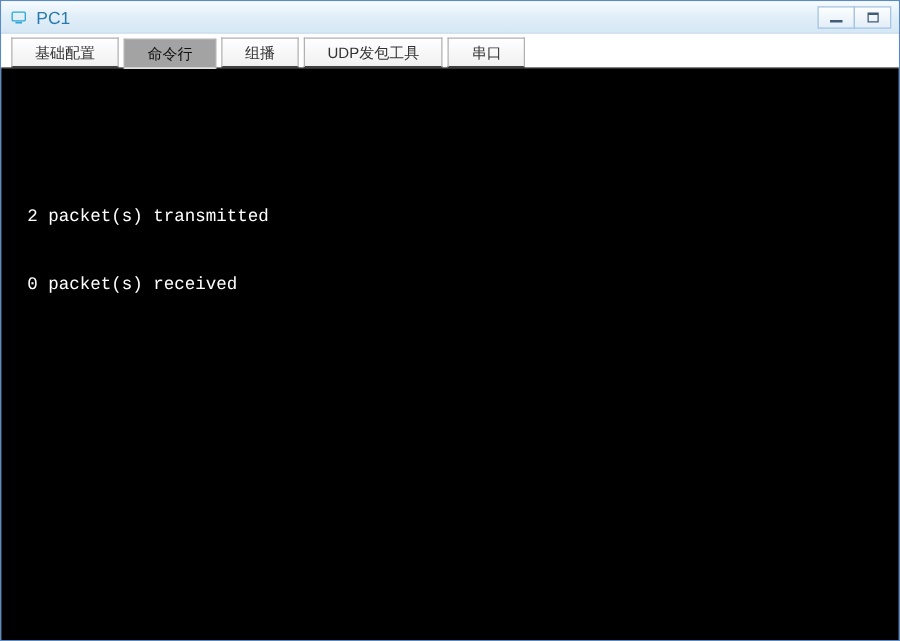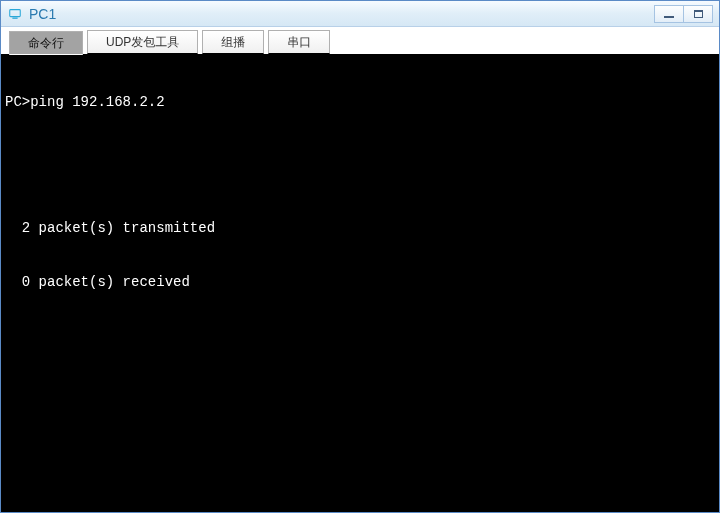--- a/index.html
+++ b/index.html
@@ -117,36 +117,38 @@
       <div class="title-btn">
           <span class="min"></span>
         </div>
       <div class="title-btn">
           <span class="max"></span>
         </div>
     </div>
   </div>
 
   <div class="tabbar">
+    <div class="tab">
+        <span>基础配置</span>
+      </div>
     <div class="tab active">
         <span>命令行</span>
       </div>
     <div class="tab">
-        <span>UDP发包工具</span>
+        <span>组播</span>
       </div>
     <div class="tab">
-        <span>组播</span>
+        <span>UDP发包工具</span>
       </div>
     <div class="tab">
         <span>串口</span>
       </div>
   </div>
 
   <div class="terminal">
-    <div class="line">PC&gt;ping 192.168.2.2</div>
     <div class="line"></div>
     <div class="line"></div>
     <div class="line">  2 packet(s) transmitted</div>
     <div class="line">  0 packet(s) received</div>
     <div class="line"></div>
     
     <div class="line"></div>
     
     
     

